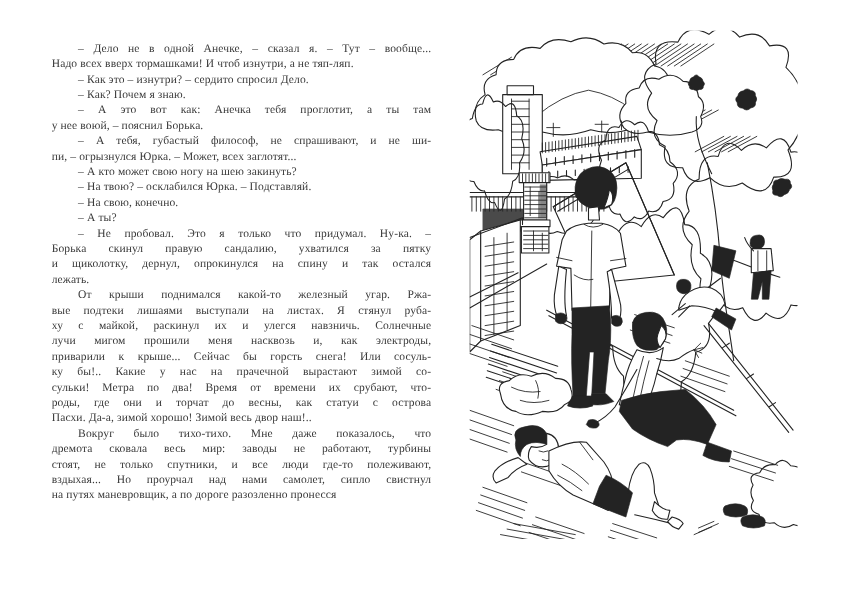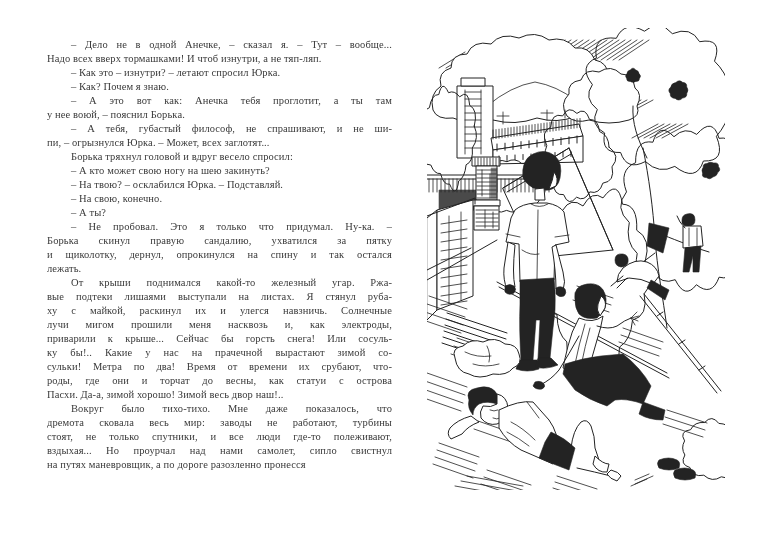--- a/index.html
+++ b/index.html
@@ -27,27 +27,26 @@
   #wm2{font-size:19px;line-height:26px;letter-spacing:1px;}
 </style>
 </head>
 <body>
 
 <div id="page">
 
   <div id="text-col">
       <div class="line first">– Дело не в одной Анечке, – сказал я. – Тут – вообще...</div>
       <div class="line last">Надо всех вверх тормашками! И чтоб изнутри, а не тяп-ляп.</div>
-      <div class="line first last">– Как это – изнутри? – летают спросил Юрка.</div>
+      <div class="line first last">– Как это – изнутри? – сердито спросил Дело.</div>
       <div class="line first last">– Как? Почем я знаю.</div>
       <div class="line first">– А это вот как: Анечка тебя проглотит, а ты там</div>
       <div class="line last">у нее воюй, – пояснил Борька.</div>
       <div class="line first">– А тебя, губастый философ, не спрашивают, и не ши-</div>
       <div class="line last">пи, – огрызнулся Юрка. – Может, всех заглотят...</div>
-      <div class="line first last">Борька тряхнул головой и вдруг весело спросил:</div>
       <div class="line first last">– А кто может свою ногу на шею закинуть?</div>
       <div class="line first last">– На твою? – осклабился Юрка. – Подставляй.</div>
       <div class="line first last">– На свою, конечно.</div>
       <div class="line first last">– А ты?</div>
       <div class="line first">– Не пробовал. Это я только что придумал. Ну-ка. –</div>
       <div class="line">Борька скинул правую сандалию, ухватился за пятку</div>
       <div class="line">и щиколотку, дернул, опрокинулся на спину и так остался</div>
       <div class="line last">лежать.</div>
       <div class="line first">От крыши поднимался какой-то железный угар. Ржа-</div>
       <div class="line">вые подтеки лишаями выступали на листах. Я стянул руба-</div>

